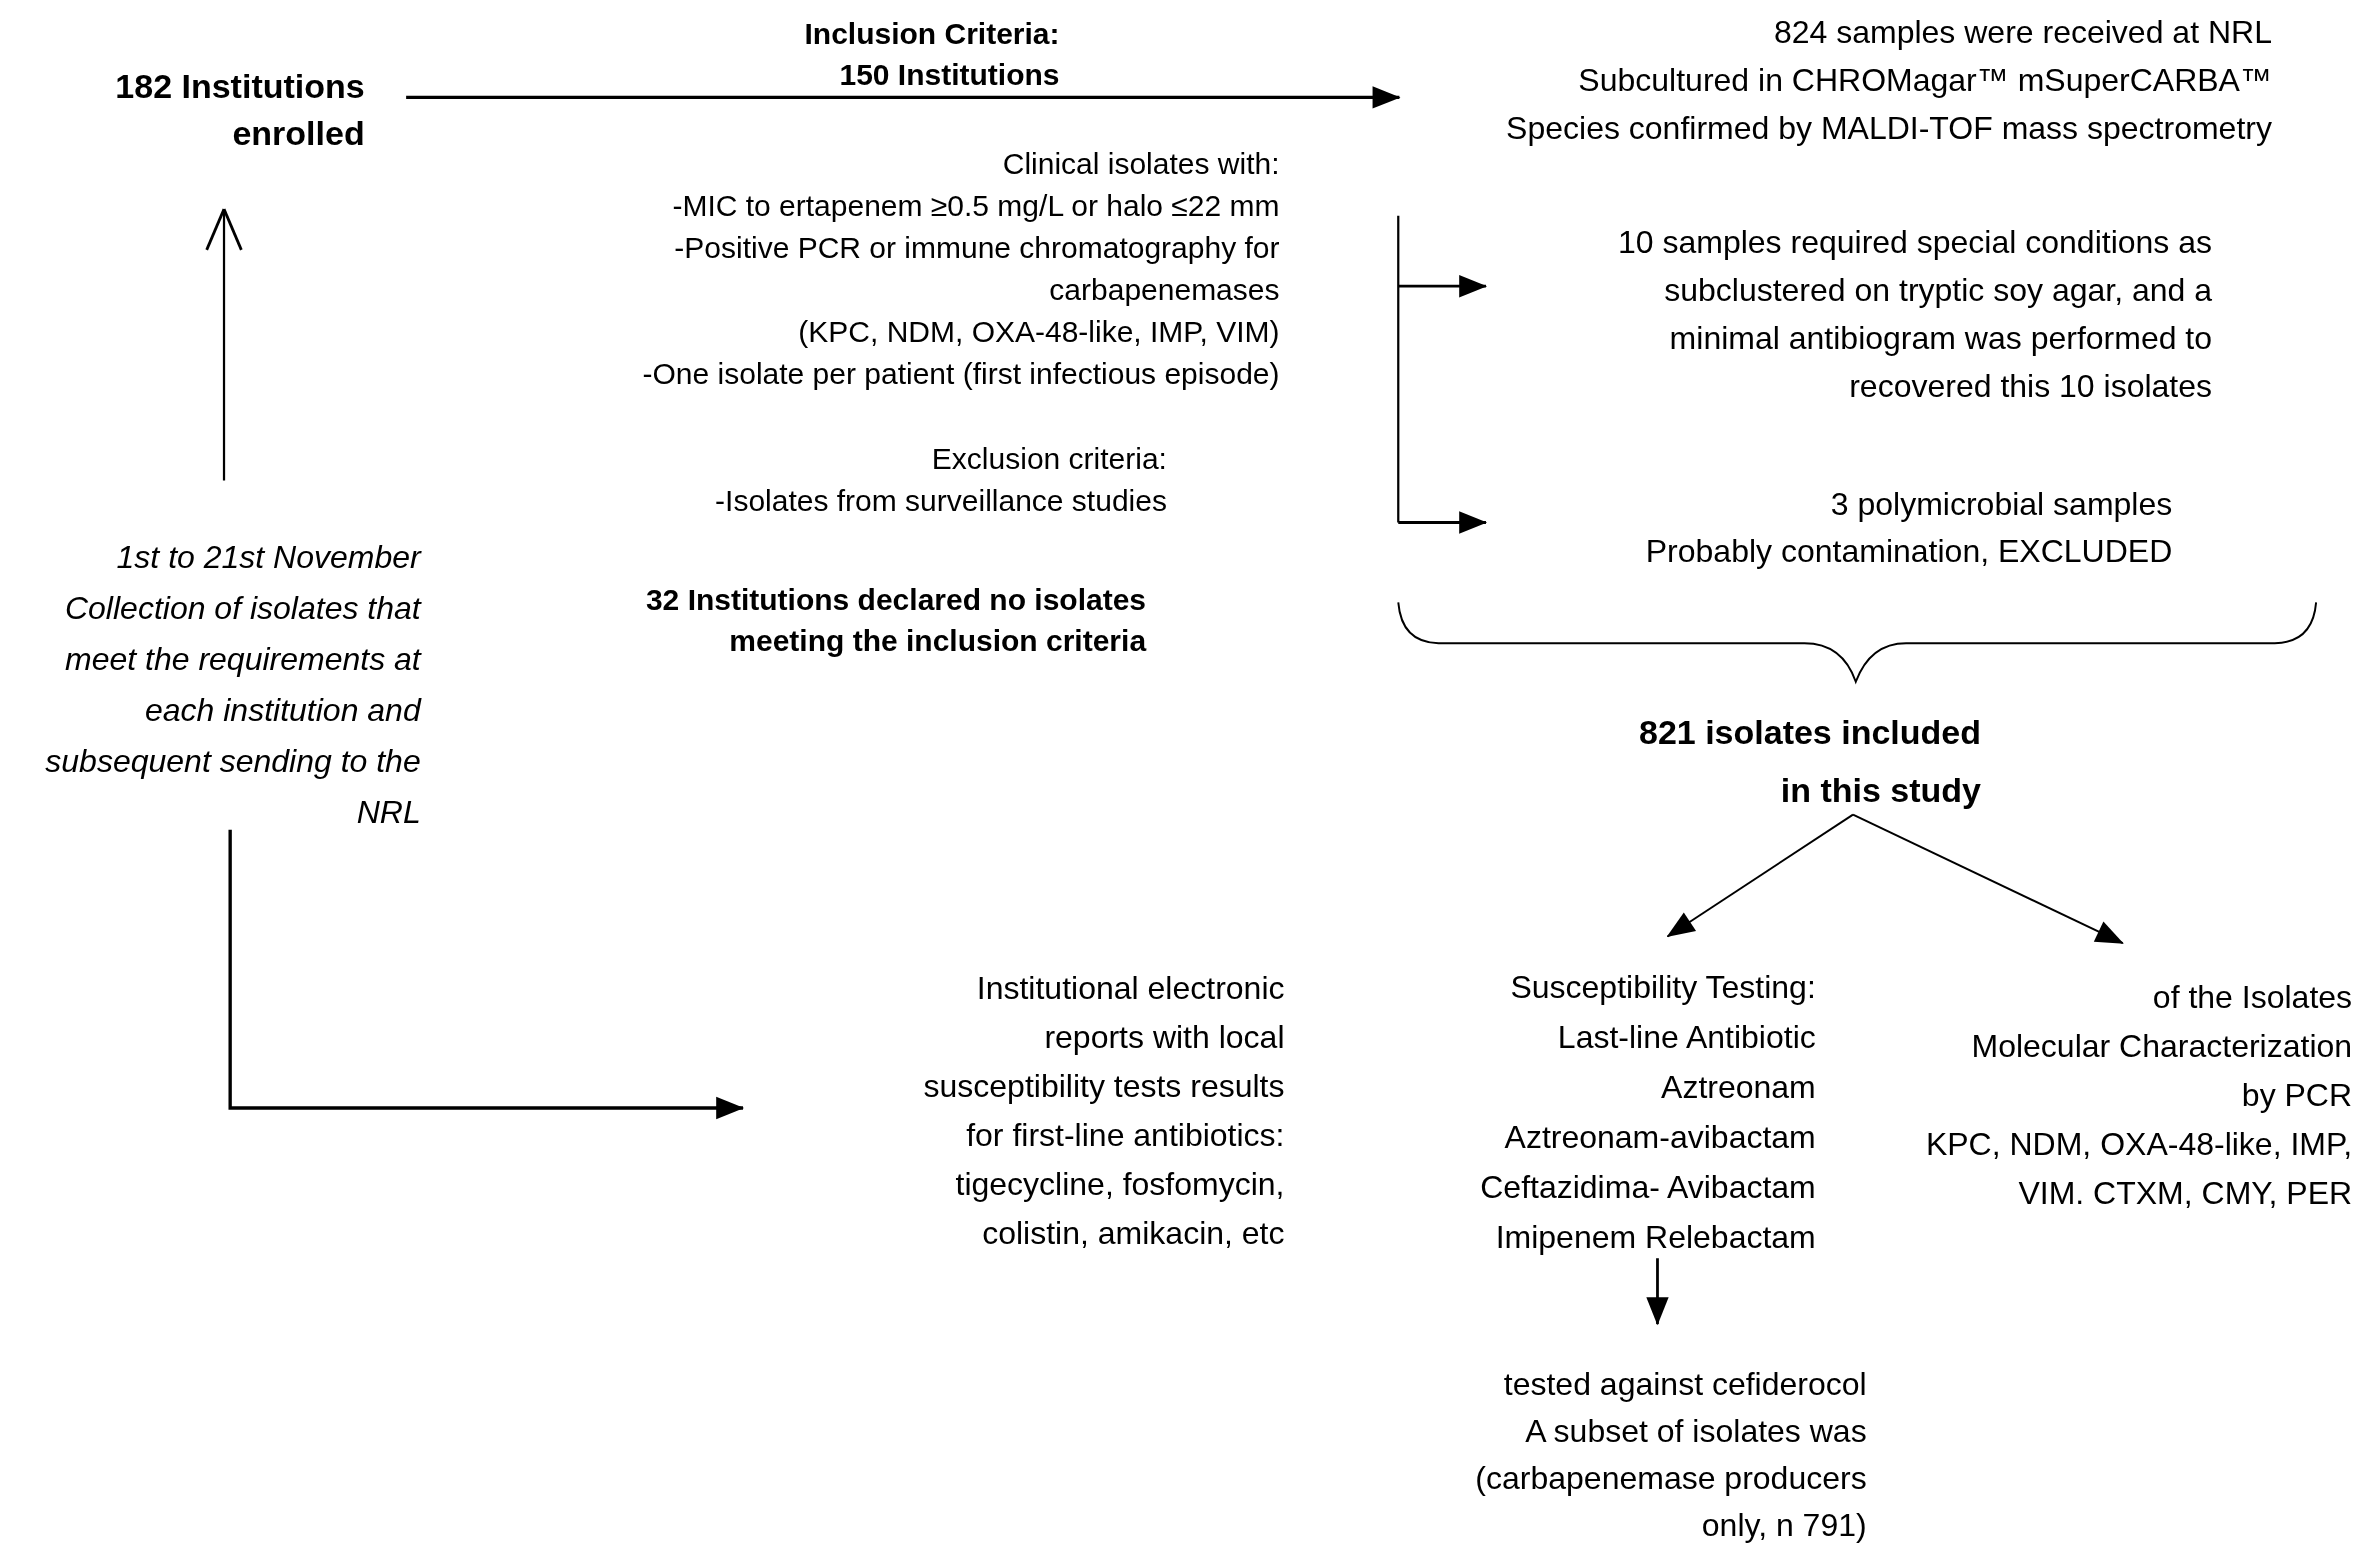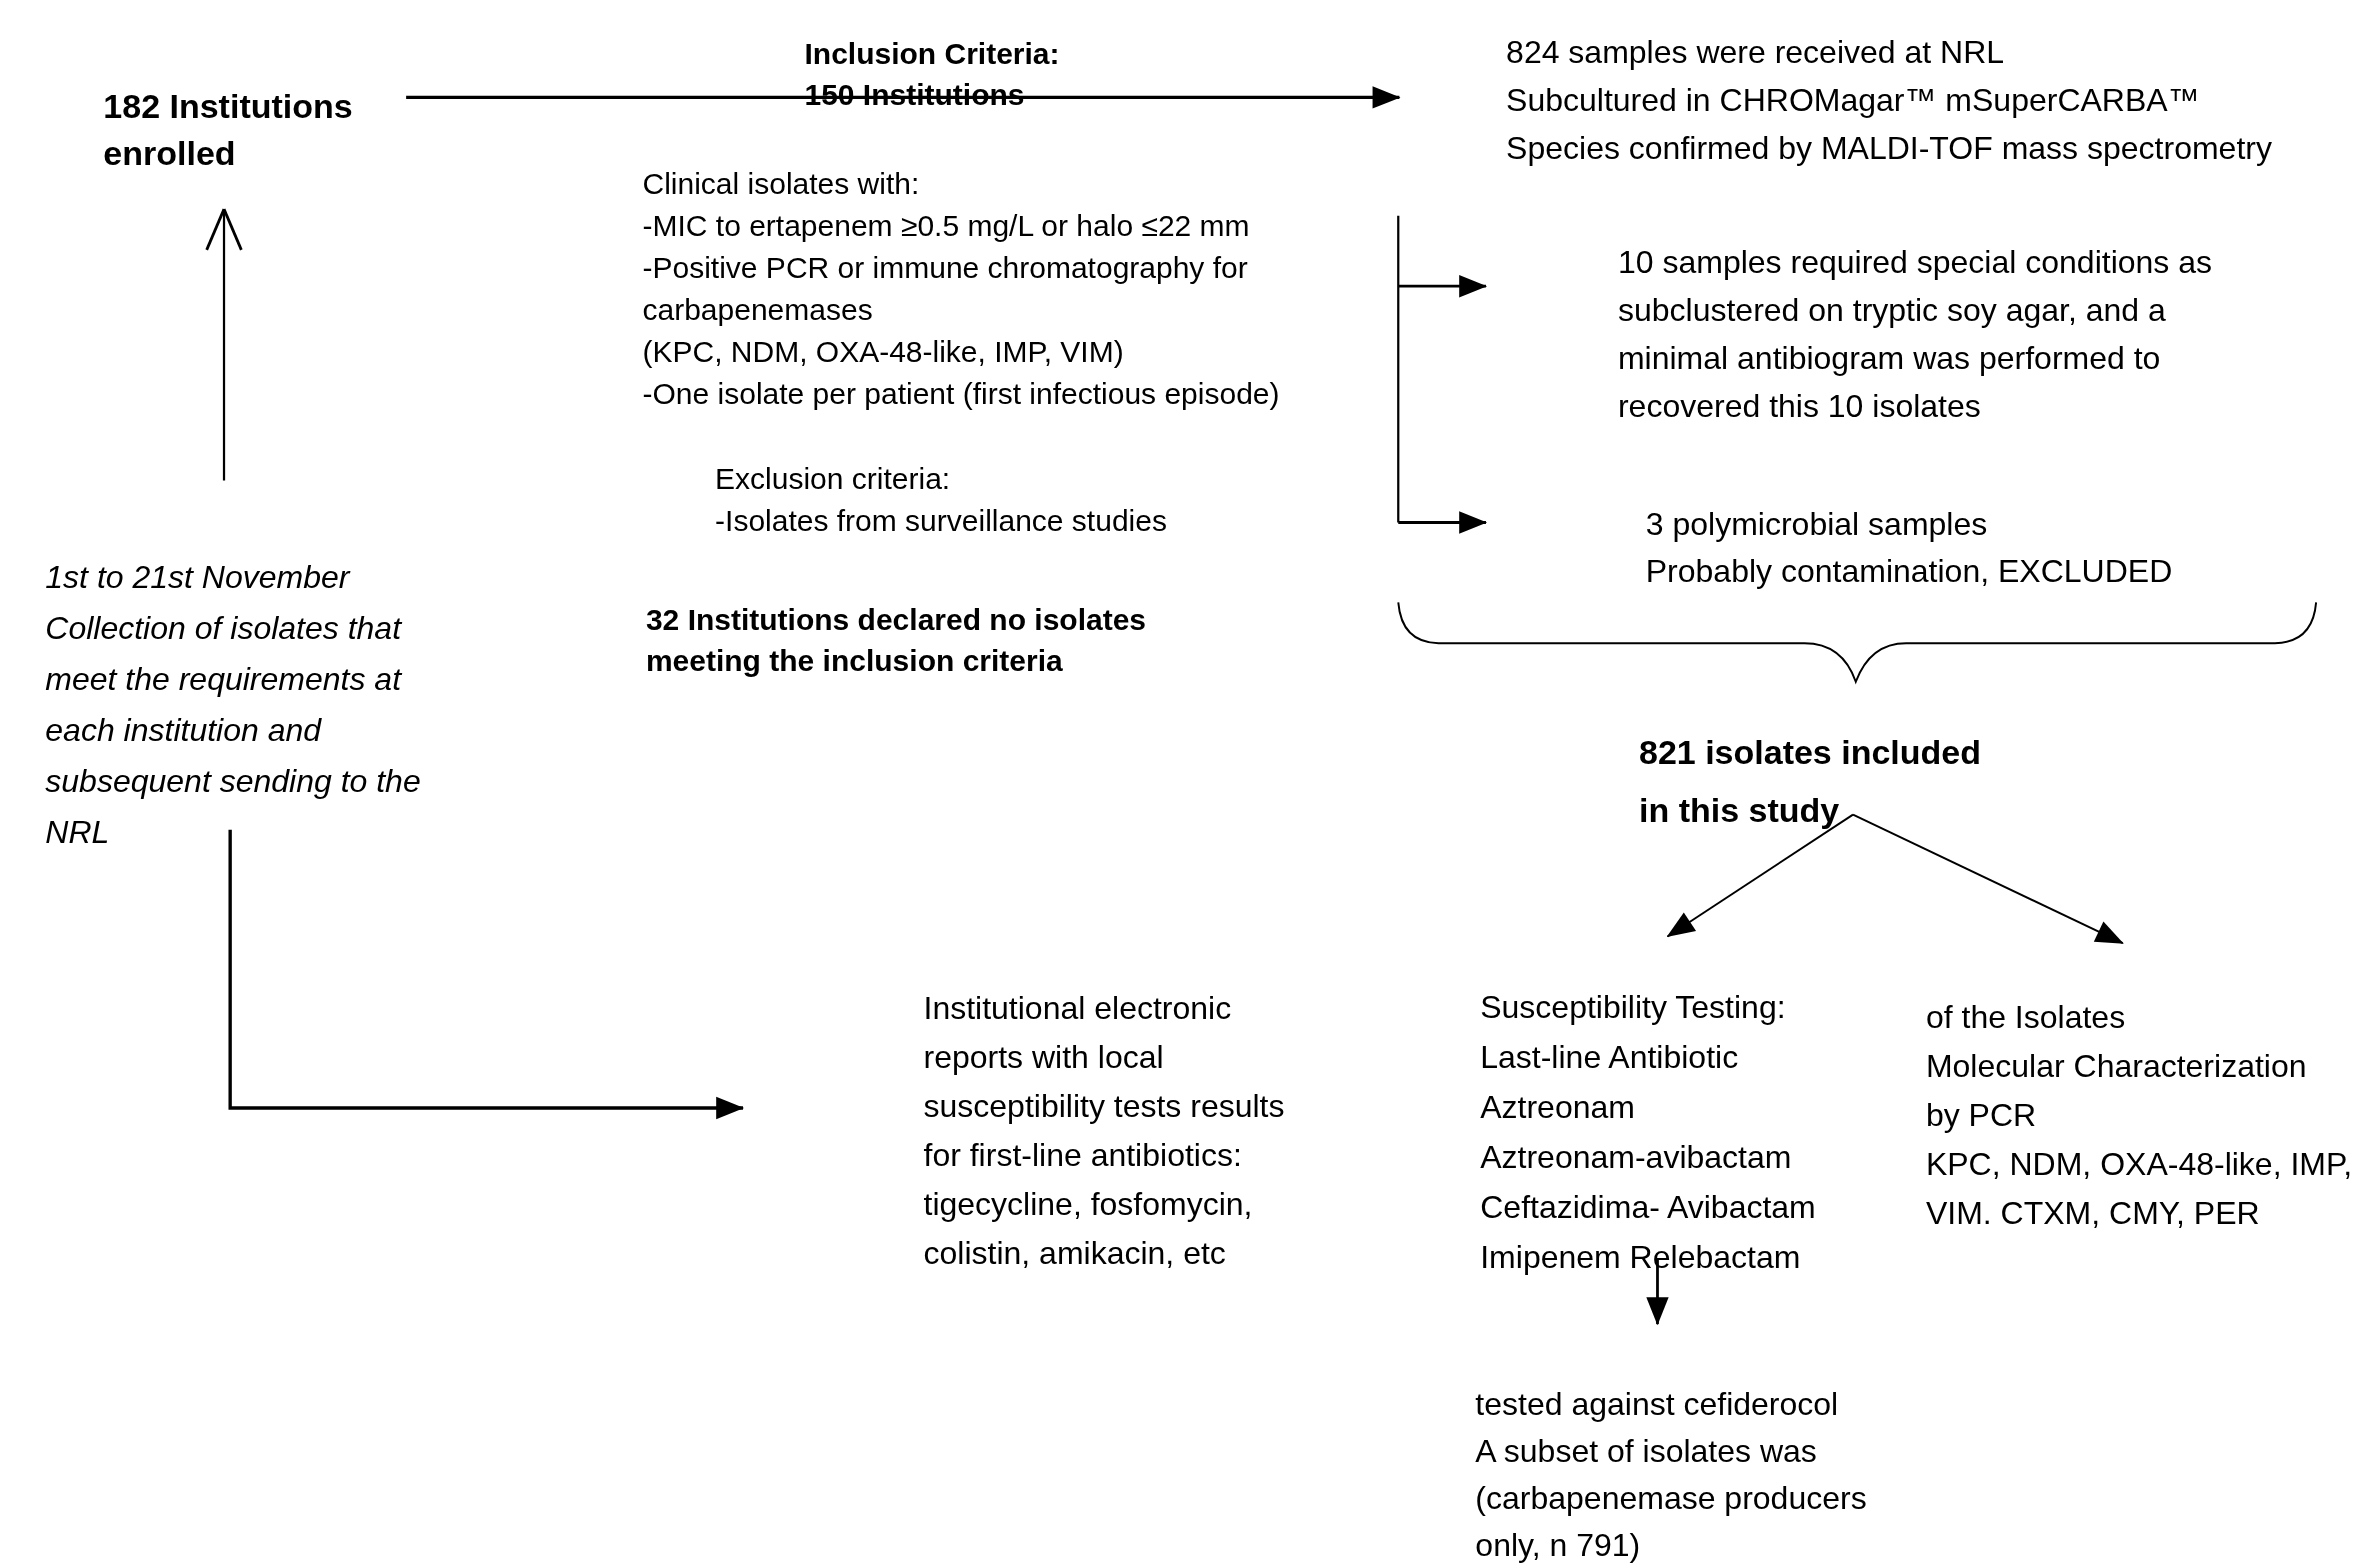--- a/index.html
+++ b/index.html
@@ -7,30 +7,29 @@
     position:relative;
     width:2377px;height:1564px;
     background:#ffffff;
     font-family:"Liberation Sans", sans-serif;
     color:#000000;
     overflow:hidden;
   }
   .node{
     position:absolute;
     transform:translateX(-50%);
-    text-align:left;
+    text-align:right;
     white-space:nowrap;
-    margin-top:20px;
   }
   .node span{display:block;}
   .b{font-weight:normal;}
   #arrow-layer{position:absolute;left:0;top:0;pointer-events:none;}
 
   
-  #enrolled      {left:228px;  top:63px;  font-size:34px; line-height:47px; font-weight:bold;}
+  #enrolled      {left:240px;  top:63px;  font-size:34px; line-height:47px; font-weight:bold;}
   #inclusion-hdr {left:932px; top:13px;   font-size:30px; line-height:41px; font-weight:bold;}
   #received      {left:1889px; top:7.8px;   font-size:32px; line-height:48px;}
   #criteria      {left:961px; top:143px;  font-size:30px; line-height:42px;}
   #exclusion     {left:941px; top:438px;  font-size:30px; line-height:42px;}
   #no-isolates   {left:896px; top:579px; font-size:30px; line-height:41px; font-weight:bold;}
   #collection    {left:233px;  top:532px;  font-size:32px; line-height:51px;font-style:italic;}
   #special       {left:1915px; top:218px;  font-size:32px; line-height:48px;}
   #polymicrobial {left:1909px; top:481px;  font-size:32px; line-height:47px;}
   #included      {left:1810px; top:703px; font-size:34px; line-height:58px; font-weight:bold;}
   #reports       {left:1104px; top:964px; font-size:32px; line-height:49px;}

